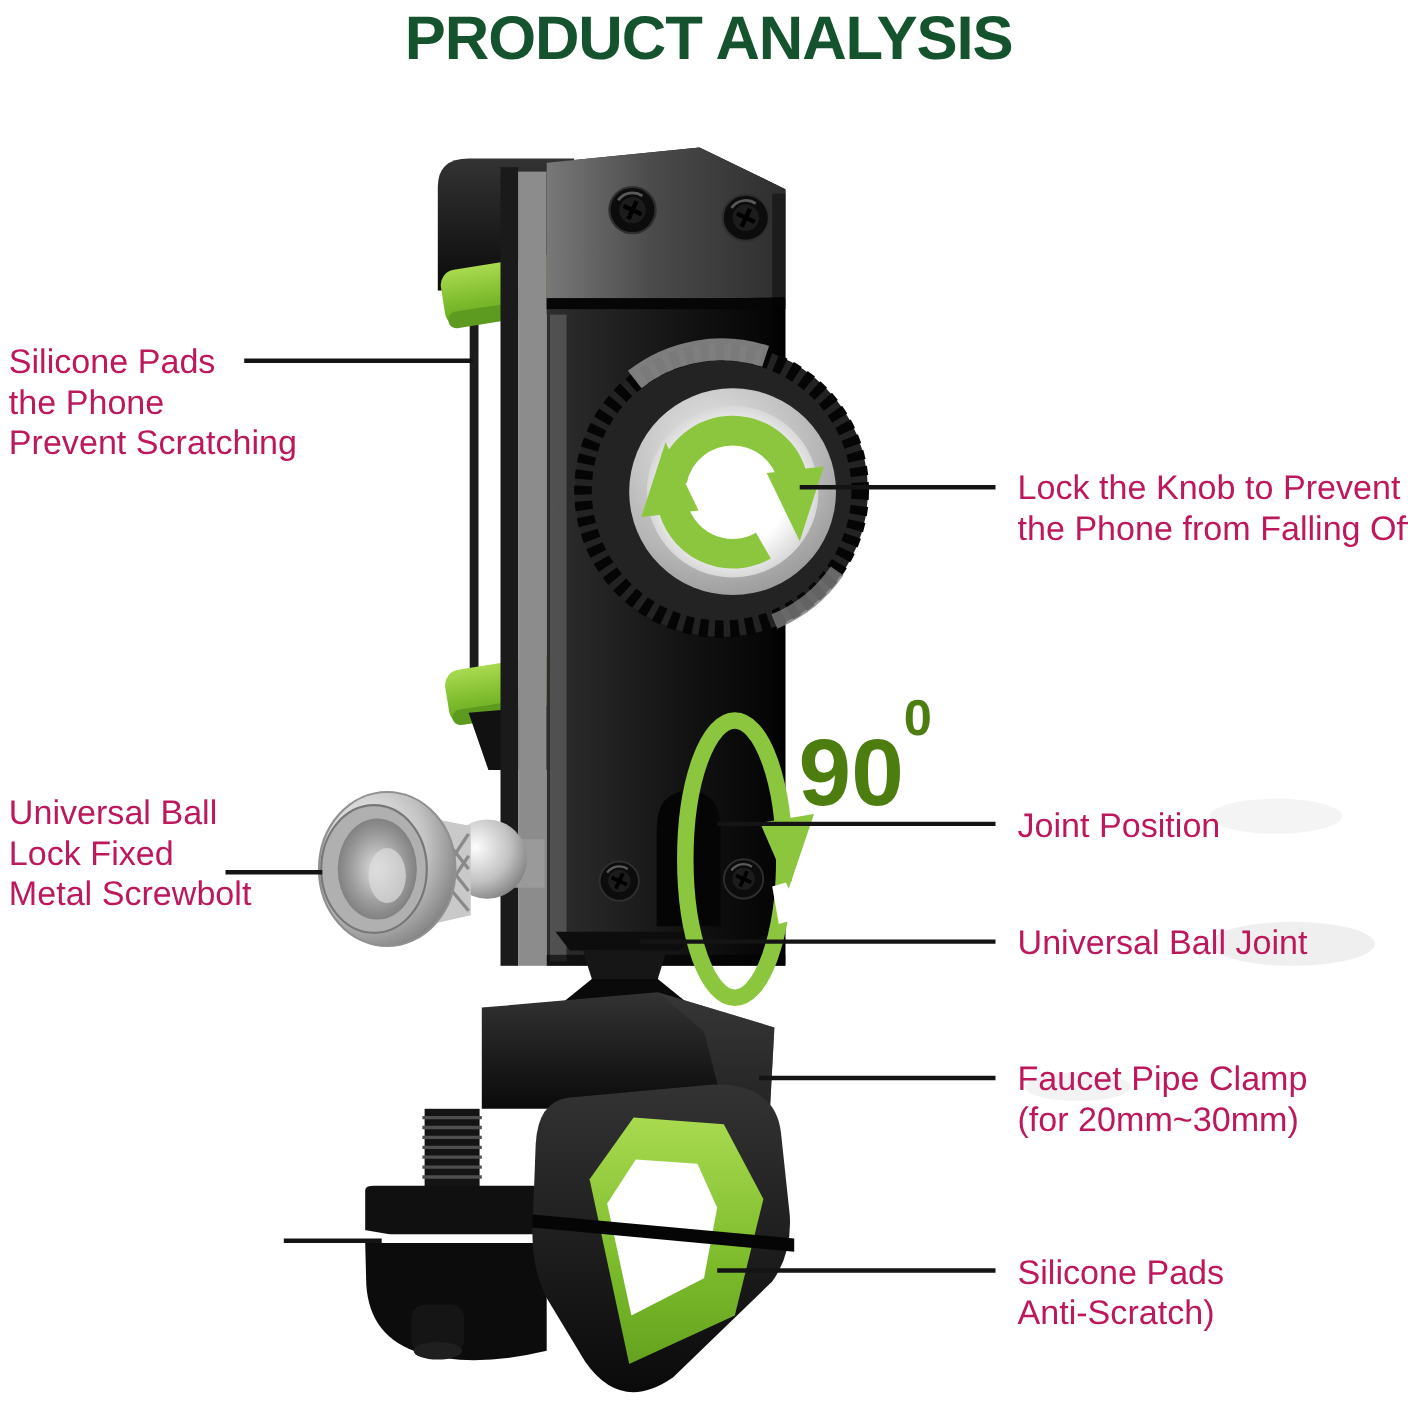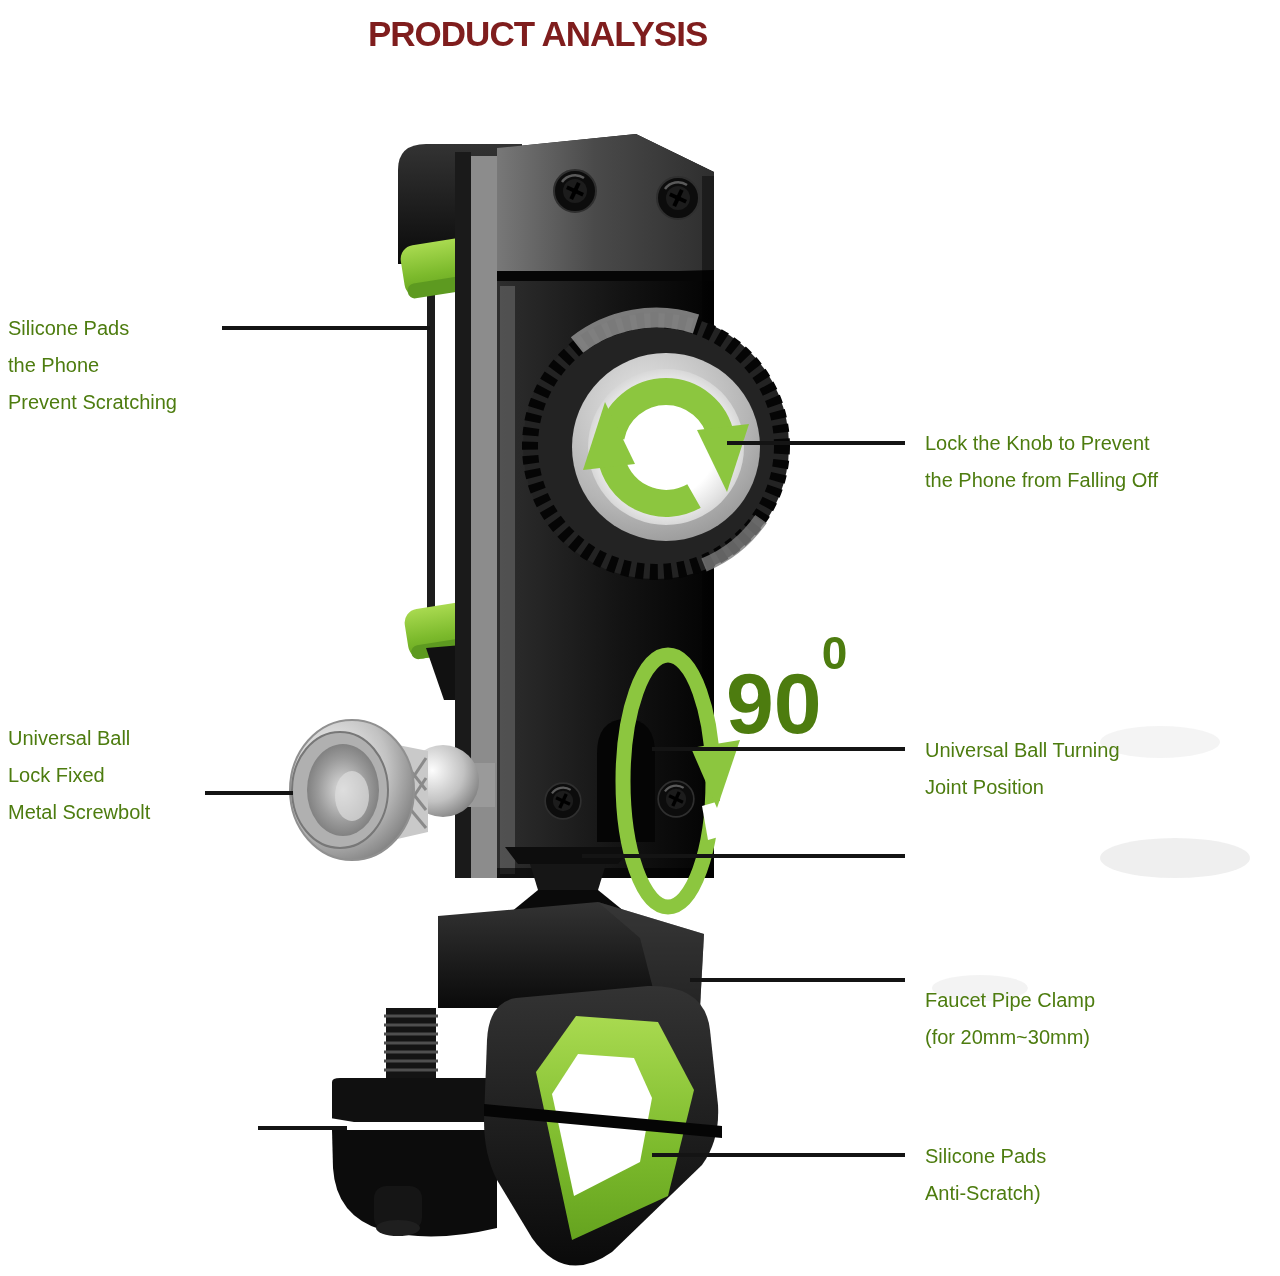--- a/index.html
+++ b/index.html
@@ -1,20 +1,20 @@
 <!DOCTYPE html>
 <html><head>
 <meta charset="utf-8">
 <style>
   html,body{margin:0;padding:0;background:#ffffff;}
   #canvas{position:relative;width:1280px;height:1276px;background:#ffffff;overflow:hidden;
           font-family:"Liberation Sans", sans-serif;}
-  .title{position:absolute;left:368px;top:2px;font-size:35px;font-weight:800;
-         letter-spacing:-1px;color:#7f1d1d;white-space:nowrap;margin-top:12px;}
-  .callout{position:absolute;font-size:20px;line-height:37px;color:#4d7c0f;}
+  .title{position:absolute;left:368px;top:2px;font-size:56px;font-weight:800;
+         letter-spacing:-1px;color:#14532d;white-space:nowrap;}
+  .callout{position:absolute;font-size:31px;line-height:37px;color:#be185d;}
   .callout div{white-space:nowrap;}
   .angle{position:absolute;left:726px;top:660px;font-size:86px;line-height:1;
          font-weight:700;color:#4d7c0f;}
   .angle sup{font-size:46px;position:relative;top:-34px;font-weight:700;}
   #art{position:absolute;left:0;top:0;}
 </style>
 </head>
 <body>
 
 <div id="canvas">
@@ -217,26 +217,28 @@
     <div>Metal Screwbolt</div>
   </div>
 
 
   <div class="callout" style="left:925px;top:425px;">
     <div>Lock the Knob to Prevent</div>
     <div>the Phone from Falling Off</div>
   </div>
 
   <div class="callout" style="left:925px;top:732px;">
-    <div>Universal Ball Turning</div>
     <div>Joint Position</div>
   </div>
 
-
-  <div class="callout" style="left:925px;top:962px;margin-top:20px;">
+  <div class="callout" style="left:925px;top:838px;">
+    <div>Universal Ball Joint</div>
+  </div>
+
+  <div class="callout" style="left:925px;top:962px;">
     <div>Faucet Pipe Clamp</div>
     <div>(for 20mm~30mm)</div>
   </div>
 
   <div class="callout" style="left:925px;top:1138px;">
     <div>Silicone Pads</div>
     <div>Anti-Scratch)</div>
   </div>
 
 </div>

